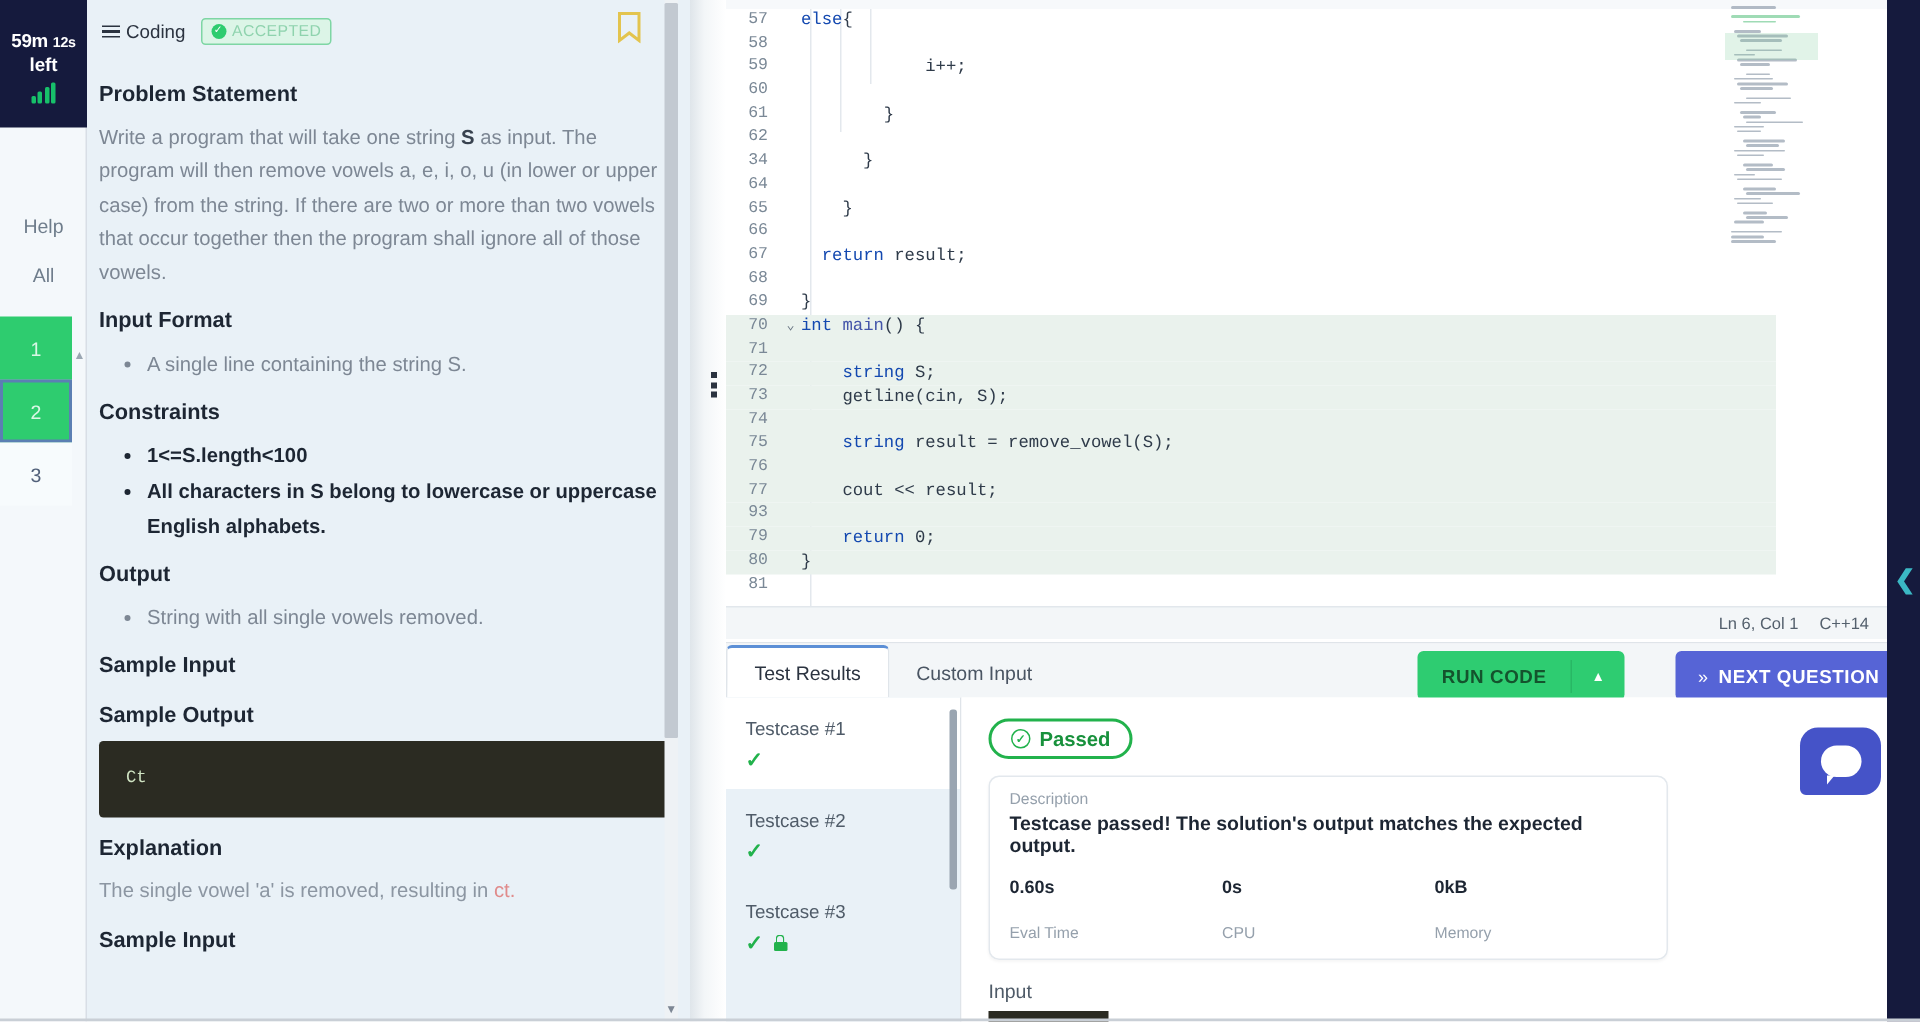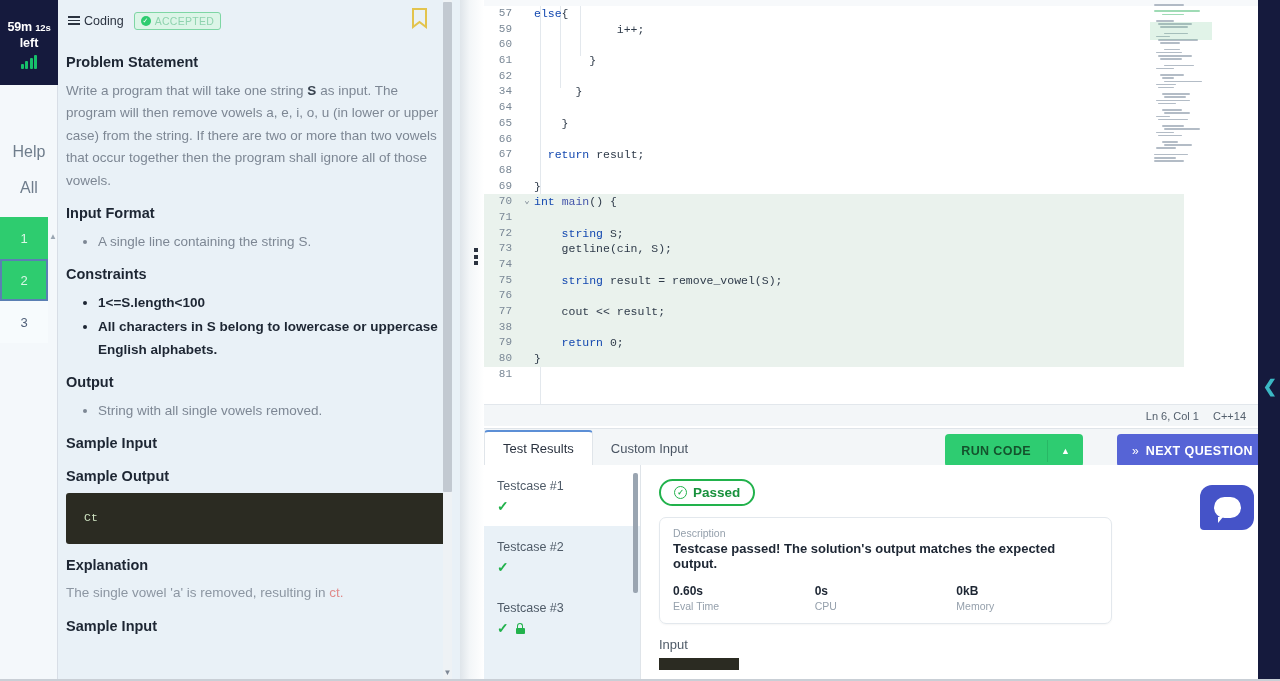--- a/index.html
+++ b/index.html
@@ -23,21 +23,21 @@
   #timer-main { font-size:12.5px; font-weight:bold; letter-spacing:-0.2px; }
   #timer-main .secs { font-size:9.5px; font-weight:bold; }
   #timer-left { font-size:12.5px; font-weight:bold; }
   .signal { display:flex; align-items:flex-end; gap:1.5px; height:14px; margin-top:3px; }
   .signal i { display:block; width:3px; background:#17c06a; border-radius:1px; }
   .signal i:nth-child(1){ height:5px; }
   .signal i:nth-child(2){ height:8px; }
   .signal i:nth-child(3){ height:11px; }
   .signal i:nth-child(4){ height:14px; }
   .rail-link {
-    width:58px; text-align:center; font-size:16px; color:#6f7d8c;
+    width:58px; text-align:center; font-size:13px; color:#6f7d8c;
     padding:6px 0; cursor:pointer;
   }
   #rail-help { margin-top:52px; }
   #rail-all { margin-top:6px; }
   #qlist { margin-top:14px; }
   .qbtn {
     width:48px; height:42px; margin:0 0 0 0;
     display:flex; align-items:center; justify-content:center;
     font-size:13px; cursor:pointer; border:1px solid transparent;
   }
@@ -253,21 +253,21 @@
     padding:9px 13px 11px 13px; width:453px;
     box-shadow:0 1px 2px rgba(0,0,0,0.04);
   }
   #desc-card .dlabel { font-size:10.5px; color:#95a0ac; }
   #desc-card .dtext {
     font-size:13px; font-weight:bold; color:#1d2633; margin-top:2px;
   }
   #stats { display:flex; margin-top:13px; }
   .stat { width:186px; }
   .stat .v { font-size:12px; font-weight:bold; color:#1d2633; }
-  .stat .k { font-size:10.5px; color:#95a0ac; margin-top:2px; }
+  .stat .k { font-size:10.5px; color:#95a0ac; margin-top:18px; }
   #input-label { margin-top:13px; font-size:13px; color:#4f5b68; }
   #input-box {
     margin-top:6px; width:80px; height:12px; background:#2b2b22;
   }
 
   
   #right-edge {
     position:absolute; right:0; top:0; width:22px; height:681px;
     background:#151a3d;
   }
@@ -391,20 +391,25 @@
     <div class="guide" style="left:56px;  top:98px;height:118px;"></div>
     <div class="guide" style="left:56px;  top:216px;height:186px;"></div>
   </div>
   <div id="code-area">
       <div class="cline">
         <span class="lnum">57</span>
         <span class="fold"></span>
         <span class="ctext"><span class="kw">else</span>{</span>
       </div>
       <div class="cline">
+        <span class="lnum">58</span>
+        <span class="fold"></span>
+        <span class="ctext"></span>
+      </div>
+      <div class="cline">
         <span class="lnum">59</span>
         <span class="fold"></span>
         <span class="ctext">&nbsp;&nbsp;&nbsp;&nbsp;&nbsp;&nbsp;&nbsp;&nbsp;&nbsp;&nbsp;&nbsp;&nbsp;i++;</span>
       </div>
       <div class="cline">
         <span class="lnum">60</span>
         <span class="fold"></span>
         <span class="ctext"></span>
       </div>
       <div class="cline">
@@ -486,21 +491,21 @@
         <span class="lnum">76</span>
         <span class="fold"></span>
         <span class="ctext"></span>
       </div>
       <div class="cline hl">
         <span class="lnum">77</span>
         <span class="fold"></span>
         <span class="ctext">&nbsp;&nbsp;&nbsp;&nbsp;cout &lt;&lt; result;</span>
       </div>
       <div class="cline hl">
-        <span class="lnum">38</span>
+        <span class="lnum">93</span>
         <span class="fold"></span>
         <span class="ctext"></span>
       </div>
       <div class="cline hl">
         <span class="lnum">79</span>
         <span class="fold"></span>
         <span class="ctext">&nbsp;&nbsp;&nbsp;&nbsp;<span class="kw">return</span> 0;</span>
       </div>
       <div class="cline hl">
         <span class="lnum">80</span>

